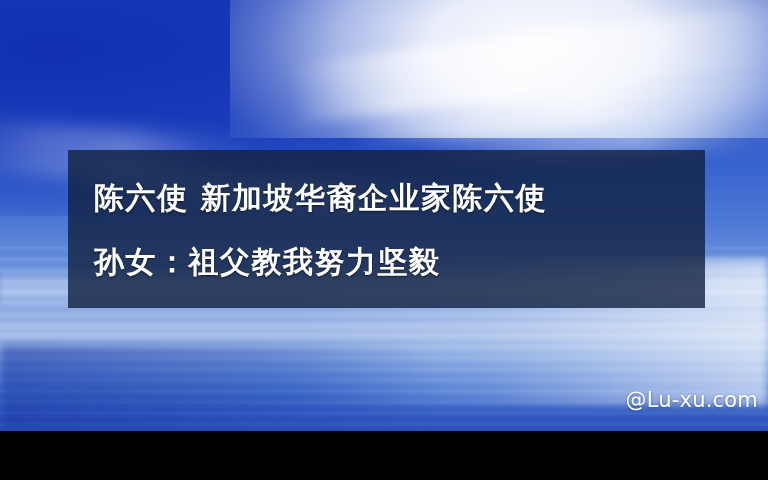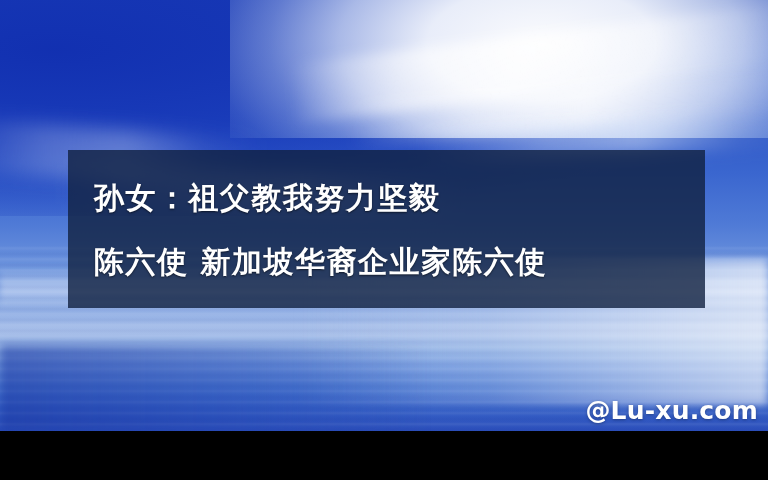--- a/index.html
+++ b/index.html
@@ -226,25 +226,24 @@
     text-shadow: 0 1px 2px rgba(0,0,0,0.55);
   }
 
   
   .watermark {
     position: absolute;
     right: 10px;
     top: 388px;
     color: #ffffff;
     font-family: "DejaVu Sans", "Liberation Sans", sans-serif;
-    font-size: 25px;
-    font-weight: 700;
+    font-size: 21px;
+    font-weight: 400;
     letter-spacing: 0.2px;
     text-shadow: 0 1px 3px rgba(20,40,90,0.55);
-    margin-top: 8px;
   }
 
   
   .letterbox {
     position: absolute;
     left: 0;
     top: 431px;
     width: 768px;
     height: 49px;
     background: #000000;
@@ -263,21 +262,21 @@
     <div class="cirrus-c"></div>
     <div class="cirrus-left"></div>
     <div class="cirrus-mid"></div>
     <div class="sea-haze"></div>
     <div class="sea-bands"></div>
     <div class="sea-glow"></div>
     <div class="sea-dark"></div>
   </div>
 
   <div class="title-panel">
+    <div class="title-line">陈六使 新加坡华裔企业家陈六使</div>
     <div class="title-line">孙女：祖父教我努力坚毅</div>
-    <div class="title-line">陈六使 新加坡华裔企业家陈六使</div>
   </div>
 
   <div class="watermark">@Lu-xu.com</div>
 
   <div class="letterbox"></div>
 
 </div>
 
 </body></html>

